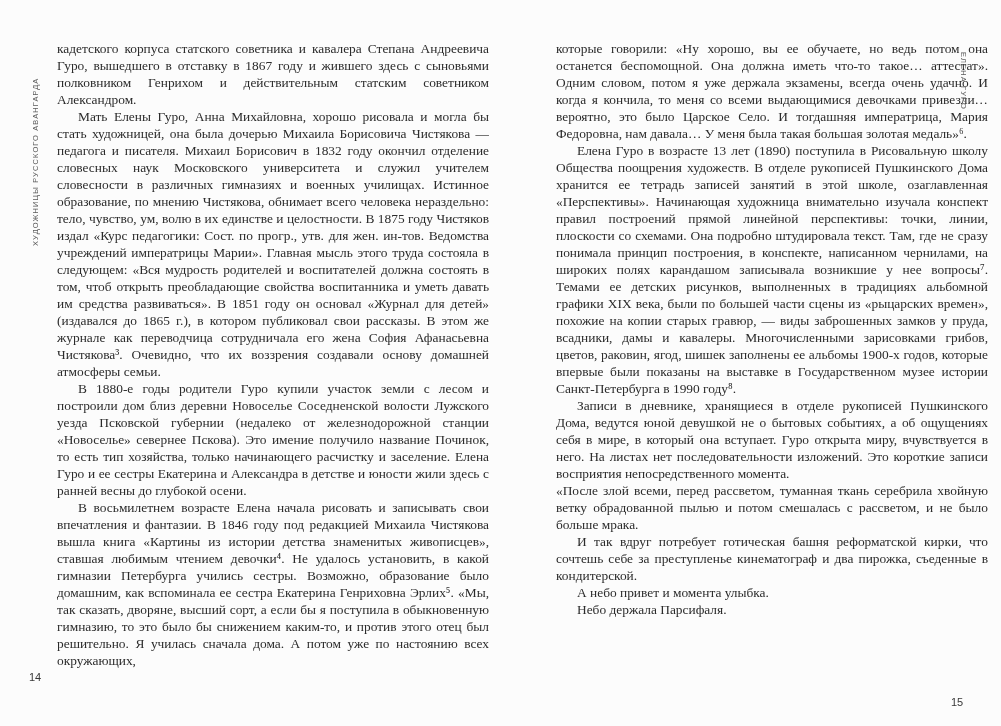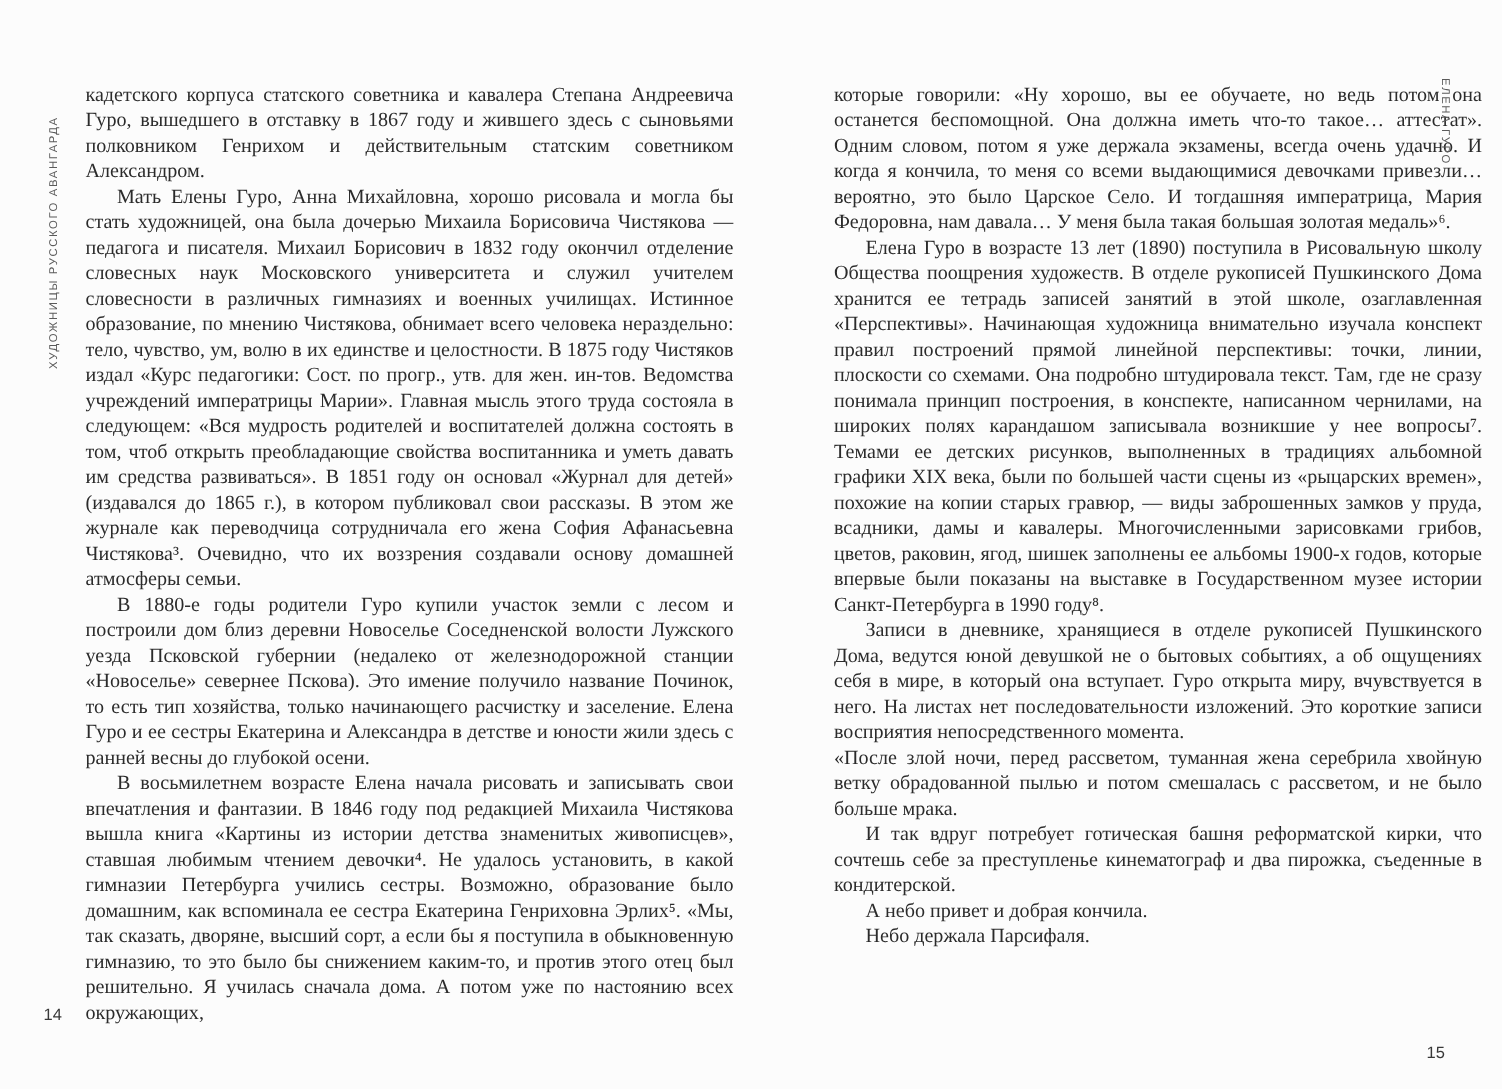--- a/index.html
+++ b/index.html
@@ -9,21 +9,21 @@
   body {
     width: 1001px;
     height: 726px;
     background: #fcfcfc;
     position: relative;
     overflow: hidden;
     font-family: "Liberation Serif", "DejaVu Serif", serif;
   }
   .page {
     position: absolute;
-    top: 14px;
+    top: 0;
     width: 500px;
     height: 668px;
   }
   .page.left  { left: 0; }
   .page.right { left: 501px; }
 
   .text-col {
     position: absolute;
     top: 40px;
     width: 432px;
@@ -84,23 +84,23 @@
       <p class="indent">В 1880-е годы родители Гуро купили участок земли с лесом и построили дом близ деревни Новоселье Соседненской волости Лужского уезда Псковской губернии (недалеко от железнодорожной станции «Новоселье» севернее Пскова). Это имение получило название Починок, то есть тип хозяйства, только начинающего расчистку и заселение. Елена Гуро и ее сестры Екатерина и Александра в детстве и юности жили здесь с ранней весны до глубокой осени.</p>
       <p class="indent">В восьмилетнем возрасте Елена начала рисовать и записывать свои впечатления и фантазии. В 1846 году под редакцией Михаила Чистякова вышла книга «Картины из истории детства знаменитых живописцев», ставшая любимым чтением девочки⁴. Не удалось установить, в какой гимназии Петербурга учились сестры. Возможно, образование было домашним, как вспоминала ее сестра Екатерина Генриховна Эрлих⁵. «Мы, так сказать, дворяне, высший сорт, а если бы я поступила в обыкновенную гимназию, то это было бы снижением каким-то, и против этого отец был решительно. Я училась сначала дома. А потом уже по настоянию всех окружающих,</p>
     </div>
 </div>
 
 <div class="page right">
   <div class="text-col" id="right-col">
       <p>которые говорили: «Ну хорошо, вы ее обучаете, но ведь потом она останется беспомощной. Она должна иметь что-то такое… аттестат». Одним словом, потом я уже держала экзамены, всегда очень удачно. И когда я кончила, то меня со всеми выдающимися девочками привезли… вероятно, это было Царское Село. И тогдашняя императрица, Мария Федоровна, нам давала… У меня была такая большая золотая медаль»⁶.</p>
       <p class="indent">Елена Гуро в возрасте 13 лет (1890) поступила в Рисовальную школу Общества поощрения художеств. В отделе рукописей Пушкинского Дома хранится ее тетрадь записей занятий в этой школе, озаглавленная «Перспективы». Начинающая художница внимательно изучала конспект правил построений прямой линейной перспективы: точки, линии, плоскости со схемами. Она подробно штудировала текст. Там, где не сразу понимала принцип построения, в конспекте, написанном чернилами, на широких полях карандашом записывала возникшие у нее вопросы⁷. Темами ее детских рисунков, выполненных в традициях альбомной графики XIX века, были по большей части сцены из «рыцарских времен», похожие на копии старых гравюр, — виды заброшенных замков у пруда, всадники, дамы и кавалеры. Многочисленными зарисовками грибов, цветов, раковин, ягод, шишек заполнены ее альбомы 1900-х годов, которые впервые были показаны на выставке в Государственном музее истории Санкт-Петербурга в 1990 году⁸.</p>
       <p class="indent">Записи в дневнике, хранящиеся в отделе рукописей Пушкинского Дома, ведутся юной девушкой не о бытовых событиях, а об ощущениях себя в мире, в который она вступает. Гуро открыта миру, вчувствуется в него. На листах нет последовательности изложений. Это короткие записи восприятия непосредственного момента.</p>
-      <p>«После злой ночи, перед рассветом, туманная жена серебрила хвойную ветку обрадованной пылью и потом смешалась с рассветом, и не было больше мрака.</p>
+      <p>«После злой всеми, перед рассветом, туманная ткань серебрила хвойную ветку обрадованной пылью и потом смешалась с рассветом, и не было больше мрака.</p>
       <p class="indent">И так вдруг потребует готическая башня реформатской кирки, что сочтешь себе за преступленье кинематограф и два пирожка, съеденные в кондитерской.</p>
-      <p class="indent">А небо привет и добрая кончила.</p>
+      <p class="indent">А небо привет и момента улыбка.</p>
       <p class="indent">Небо держала Парсифаля.</p>
     </div>
 </div>
 
 <div class="vcap left-cap">ХУДОЖНИЦЫ РУССКОГО АВАНГАРДА</div>
 
 <div class="vcap right-cap">ЕЛЕНА ГУРО</div>
 
 <div class="page-number num-left">14</div>
 

